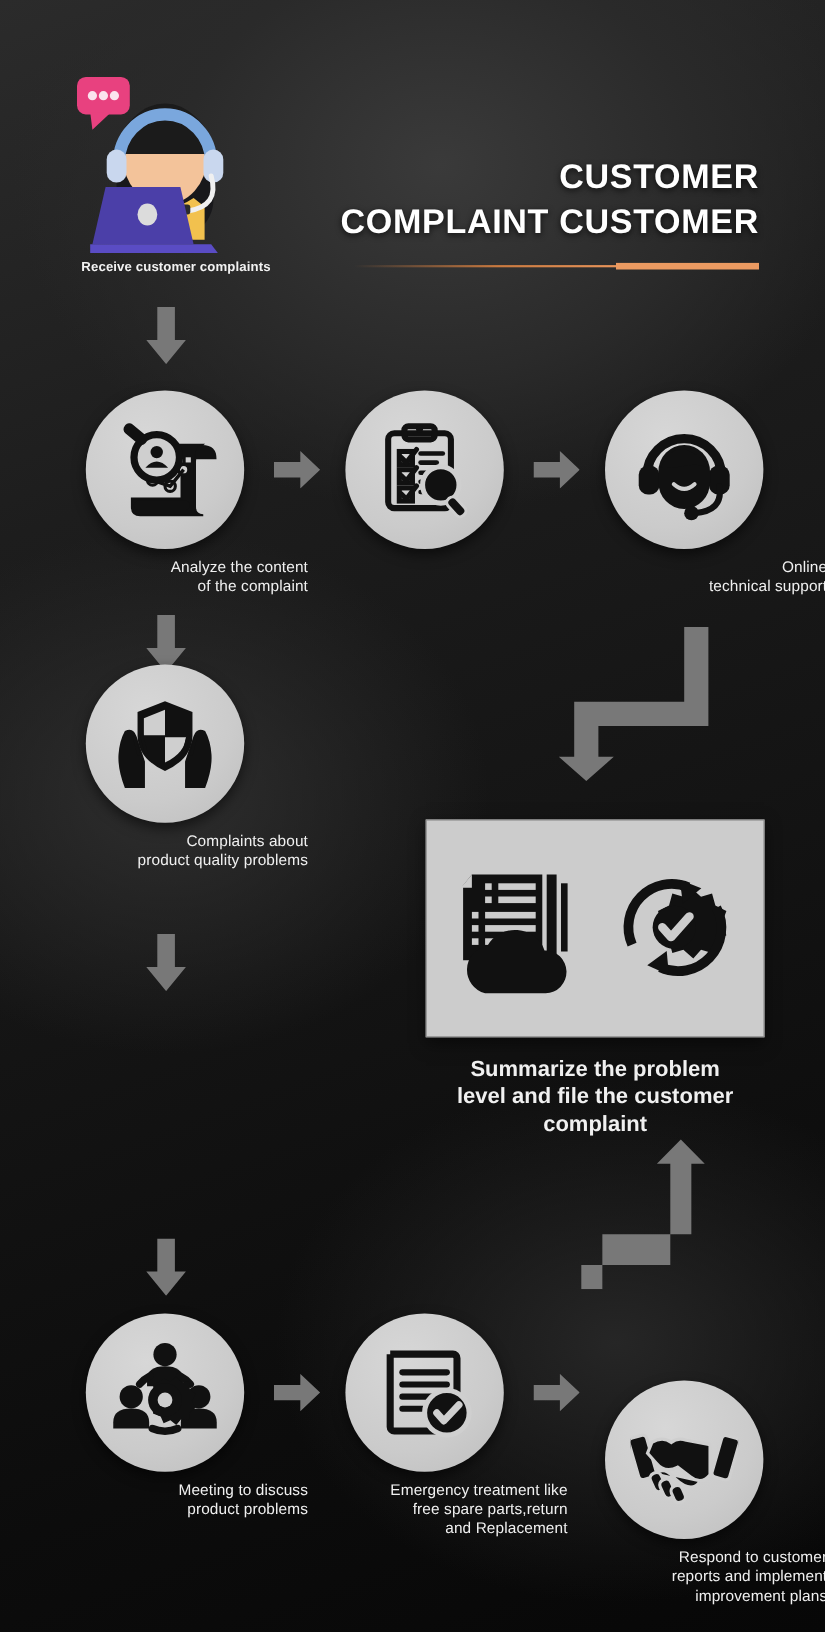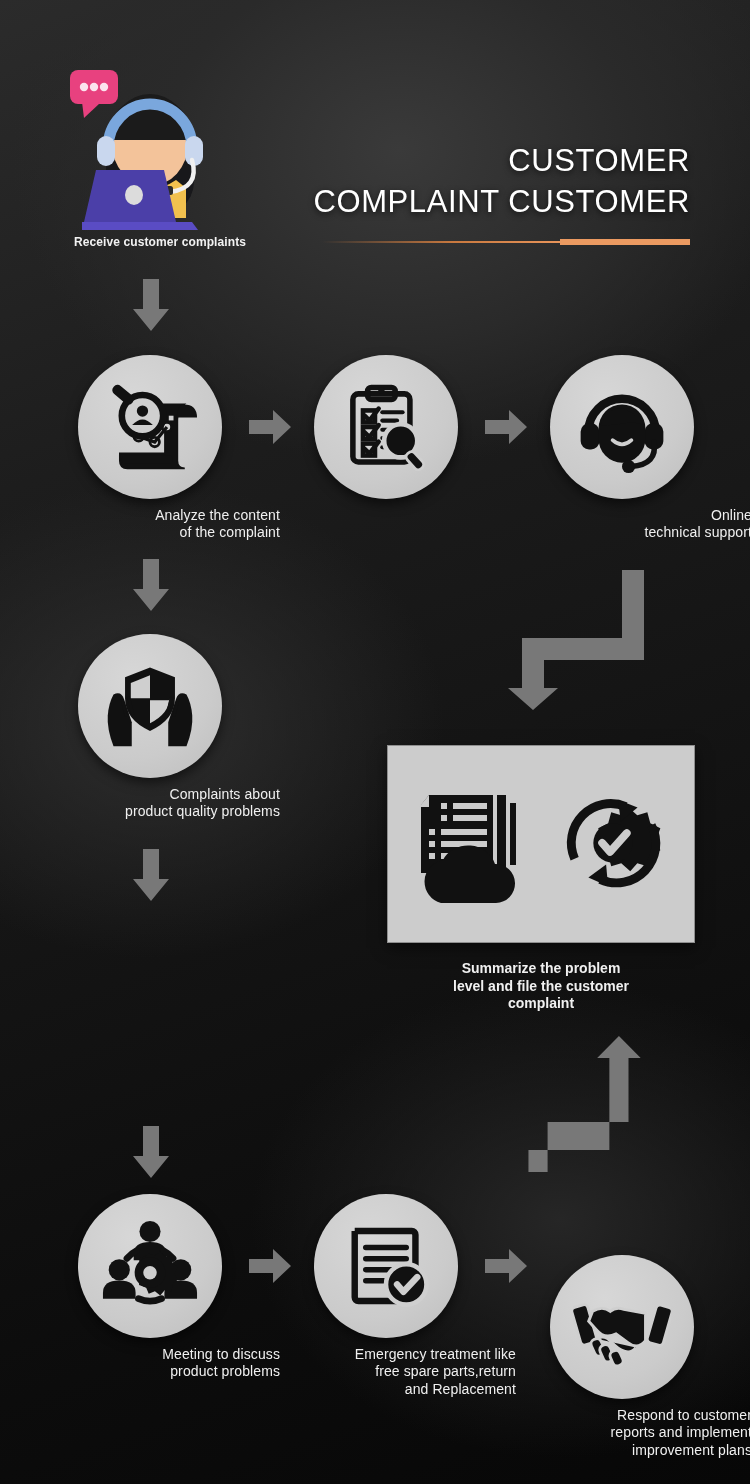--- a/index.html
+++ b/index.html
@@ -17,21 +17,21 @@
       radial-gradient(ellipse 420px 340px at 150px 720px, #2e2e2e 0%, rgba(18,18,18,0) 70%),
       radial-gradient(ellipse 430px 330px at 560px 1220px, #262626 0%, rgba(15,15,15,0) 72%),
       linear-gradient(160deg, #2b2b2b 0%, #1d1d1d 28%, #141414 55%, #0c0c0c 80%, #070707 100%);
   }
 
   
   .title-wrap { position: absolute; right: 60px; top: 140px; width: 420px; text-align: right; }
   .title-line {
     color: #ffffff;
     font-size: 31px;
-    font-weight: normal;
+    font-weight: bold;
     letter-spacing: 0.6px;
     line-height: 1.33;
     text-shadow: 0 2px 6px rgba(0,0,0,.7);
   }
   .title-rule { position: absolute; left: 322px; top: 239px; width: 368px; height: 6px; }
   .title-rule .thin {
     position: absolute; left: 0; top: 2px; width: 238px; height: 2px;
     background: linear-gradient(to right, rgba(235,150,85,0) 0%, #c9793f 55%, #e8945a 100%);
   }
   .title-rule .thick {
@@ -66,21 +66,21 @@
   
   .imgbox {
     position: absolute; left: 387px; top: 745px; width: 308px; height: 198px;
     background: #cccccc;
     border: 1px solid #8e8e8e;
     display: flex; align-items: center; justify-content: center; gap: 22px;
     box-shadow: 0 5px 14px rgba(0,0,0,.5);
   }
   .imgbox-caption {
     position: absolute; left: 387px; top: 960px; width: 308px;
-    text-align: center; color: #f0f0f0; font-size: 14px; font-weight: 600; line-height: 1.25;
+    text-align: center; color: #f0f0f0; font-size: 20px; font-weight: 600; line-height: 1.25;
   }
 
   
   .arrow { position: absolute; }
   .arrow svg { display: block; }
 </style>
 </head>
 <body>
 
 <div id="page">
@@ -242,21 +242,21 @@
         <path d="M27 48 q12 -24 28 -16 q14 7 18 16 q-8 -4 -20 -2 q-14 3 -26 2 Z" fill="#111"></path>
         <path d="M40 64 q10 9 20 0" fill="none" stroke="#cfcfcf" stroke-width="4" stroke-linecap="round"></path>
         <path d="M84 66 q4 24 -24 26" fill="none" stroke="#111" stroke-width="6" stroke-linecap="round"></path>
         <circle cx="57" cy="92" r="7" fill="#111"></circle>
       </svg>
     </div>
     <div class="caption" style="white-space:pre-line">Online
 technical support</div>
   </div>
 
-  <div class="node" style="left:78px; top:634px;">
+  <div class="node" style="left:78px; top:604px;">
     <div class="circle">
       <svg width="96" height="96" viewBox="0 0 100 100">
         <path d="M50 10 L76 20 v22 q0 22 -26 34 q-26 -12 -26 -34 V20 Z" fill="#111"></path>
         <path d="M50 18 L30 26 v16 h20 Z" fill="#cfcfcf"></path>
         <path d="M50 44 h20 v-2 q0 16 -20 26 Z" fill="#cfcfcf"></path>
         <path d="M12 38 q8 -4 11 5 l8 24 v25 H12 q-7 -18 -6 -32 q1 -13 6 -22 Z" fill="#111"></path>
         <path d="M88 38 q-8 -4 -11 5 l-8 24 v25 h19 q7 -18 6 -32 q-1 -13 -6 -22 Z" fill="#111"></path>
         <g stroke="#111" stroke-width="3" stroke-linecap="round" fill="none">
           <path d="M21 44 l4 16"></path>
             <path d="M28 42 l4 16"></path>

